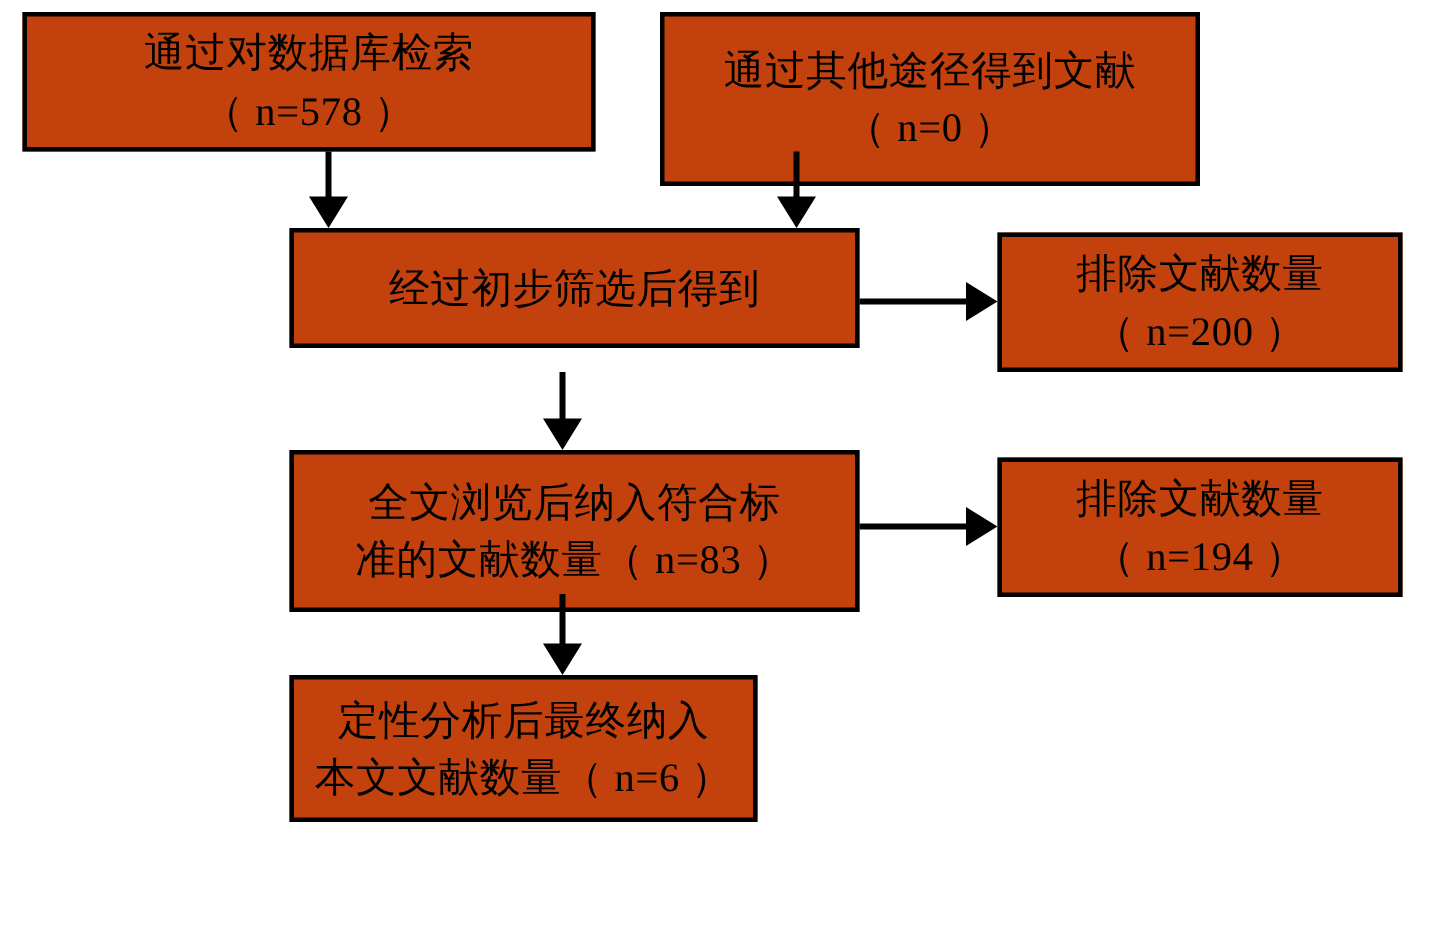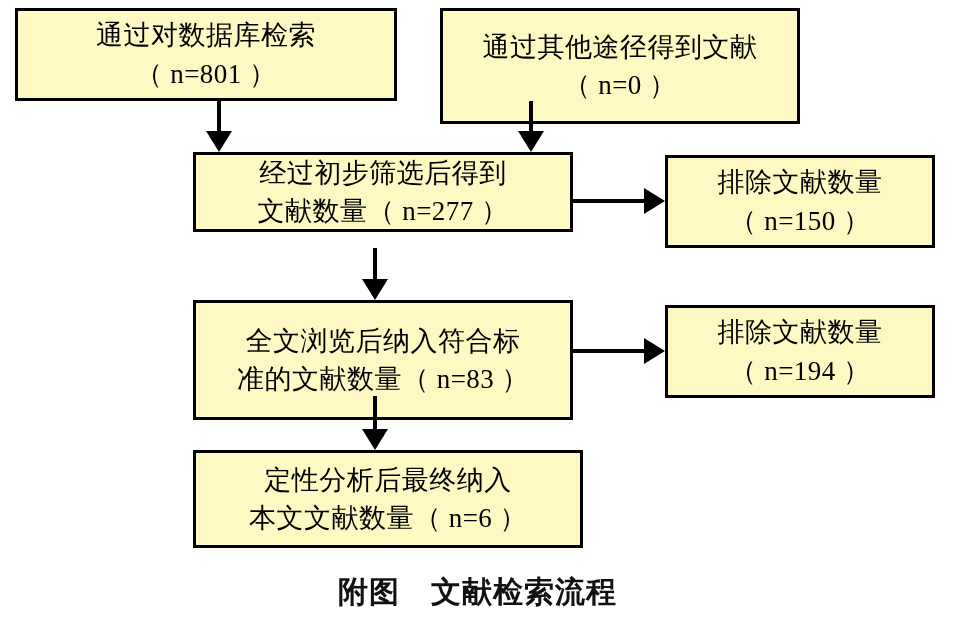--- a/index.html
+++ b/index.html
@@ -13,42 +13,42 @@
     width: 955px;
     height: 626px;
     background: #ffffff;
     font-family: "Liberation Serif", "DejaVu Serif", serif;
     overflow: hidden;
   }
   .node {
     position: absolute;
     box-sizing: border-box;
     border: 3px solid #000000;
-    background: #fef9c3;
+    background: #c2410c;
     display: flex;
     flex-direction: column;
     align-items: center;
     justify-content: center;
     color: #000000;
   }
   .node .line {
     display: block;
     white-space: nowrap;
     font-size: 27px;
     line-height: 1.42;
     letter-spacing: 0.5px;
   }
   
   #node-db        { left: 15px;  top: 8px;   width: 382px; height: 93px; }
   #node-other     { left: 440px; top: 8px;   width: 360px; height: 116px; }
   #node-screened  { left: 193px; top: 152px; width: 380px; height: 80px; }
   #node-excl1     { left: 665px; top: 155px; width: 270px; height: 93px; }
-  #node-fulltext  { left: 193px; top: 300px; width: 380px; height: 120px; }
+  #node-fulltext  { left: 193px; top: 300px; width: 380px; height: 108px; }
   #node-excl2     { left: 665px; top: 305px; width: 270px; height: 93px; }
-  #node-final     { left: 193px; top: 450px; width: 390px; height: 98px; align-items: center; }
+  #node-final     { left: 193px; top: 450px; width: 312px; height: 98px; align-items: center; }
 
   
   .edge {
     position: absolute;
     background: #000000;
   }
   .edge-v { width: 4px; }
   .edge-h { height: 4px; }
 
   .arrowhead {
@@ -101,45 +101,44 @@
     white-space: pre;
   }
 </style>
 </head>
 <body>
 
 <div id="canvas">
 
   <div class="node" id="node-db">
     <span class="line">通过对数据库检索</span>
-    <span class="line">（ n=801 ）</span>
+    <span class="line">（ n=578 ）</span>
   </div>
 
   <div class="node" id="node-other">
     <span class="line">通过其他途径得到文献</span>
     <span class="line">（ n=0 ）</span>
   </div>
 
   <div class="edge edge-v" id="edge-db-screened"></div>
   <div class="arrowhead arrow-down" id="arrow-db-screened"></div>
 
   <div class="edge edge-v" id="edge-other-screened"></div>
   <div class="arrowhead arrow-down" id="arrow-other-screened"></div>
 
   <div class="node" id="node-screened">
     <span class="line">经过初步筛选后得到</span>
-    <span class="line">文献数量（ n=277 ）</span>
   </div>
 
   <div class="edge edge-h" id="edge-screened-excl1"></div>
   <div class="arrowhead arrow-right" id="arrow-screened-excl1"></div>
 
   <div class="node" id="node-excl1">
     <span class="line">排除文献数量</span>
-    <span class="line">（ n=150 ）</span>
+    <span class="line">（ n=200 ）</span>
   </div>
 
   <div class="edge edge-v" id="edge-screened-full"></div>
   <div class="arrowhead arrow-down" id="arrow-screened-full"></div>
 
   <div class="node" id="node-fulltext">
     <span class="line">全文浏览后纳入符合标</span>
     <span class="line">准的文献数量（ n=83 ）</span>
   </div>
 
@@ -152,15 +151,14 @@
   </div>
 
   <div class="edge edge-v" id="edge-full-final"></div>
   <div class="arrowhead arrow-down" id="arrow-full-final"></div>
 
   <div class="node" id="node-final">
     <span class="line">定性分析后最终纳入</span>
     <span class="line">本文文献数量（ n=6 ）</span>
   </div>
 
-  <div id="caption">附图　文献检索流程</div>
 
 </div>
 
 </body></html>

